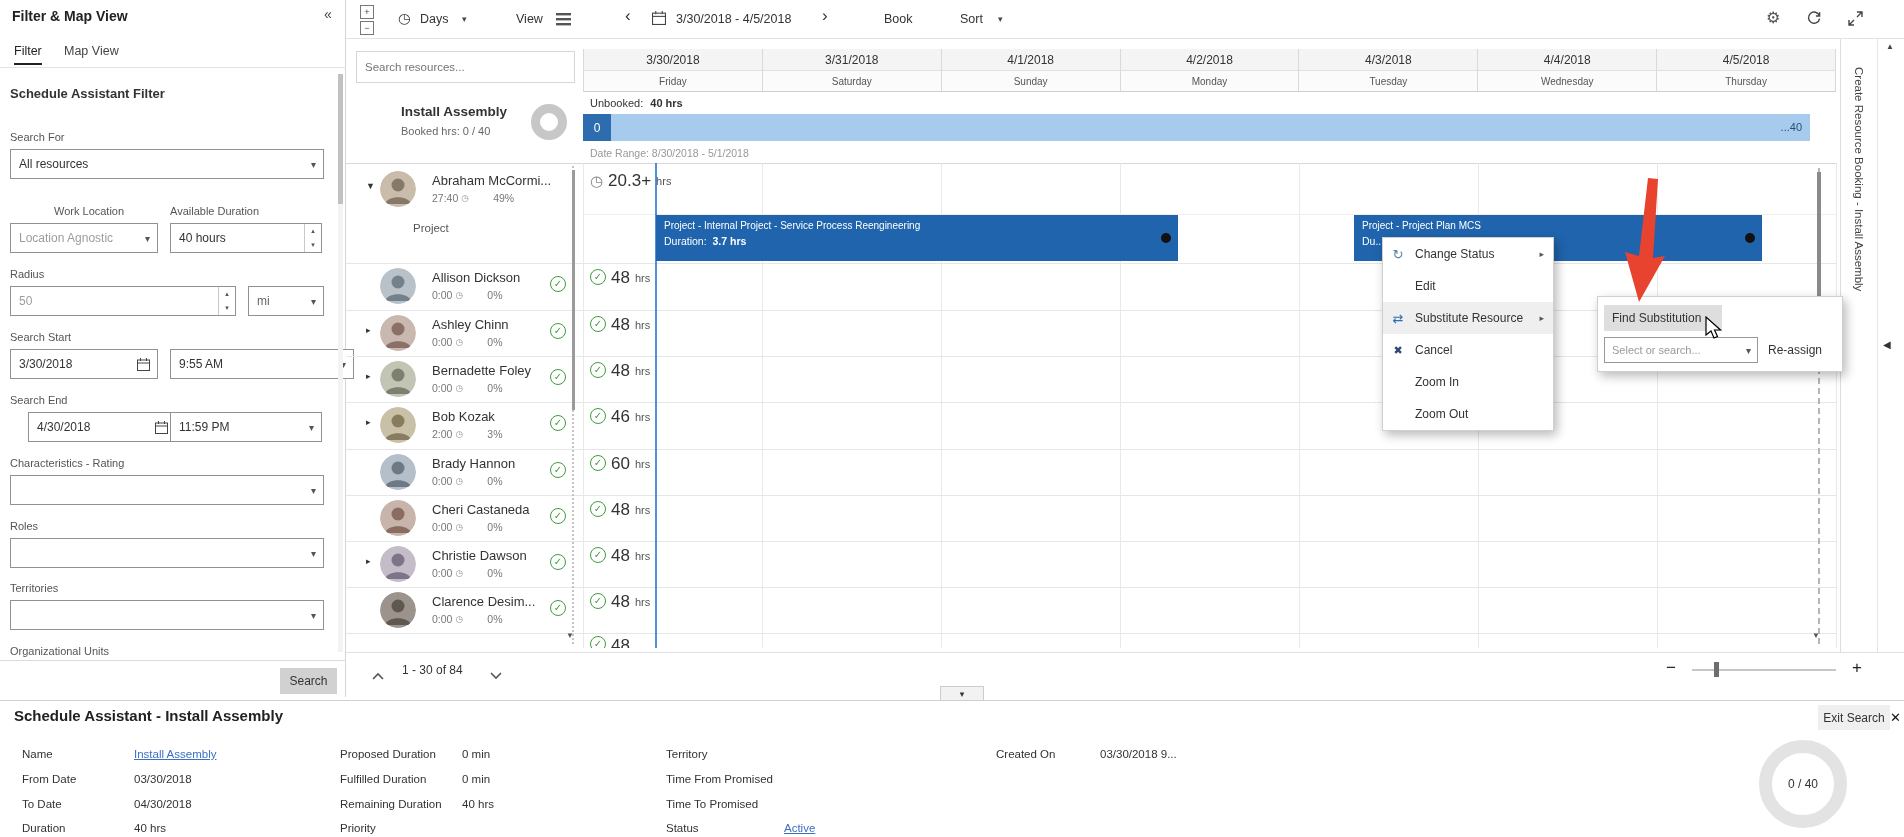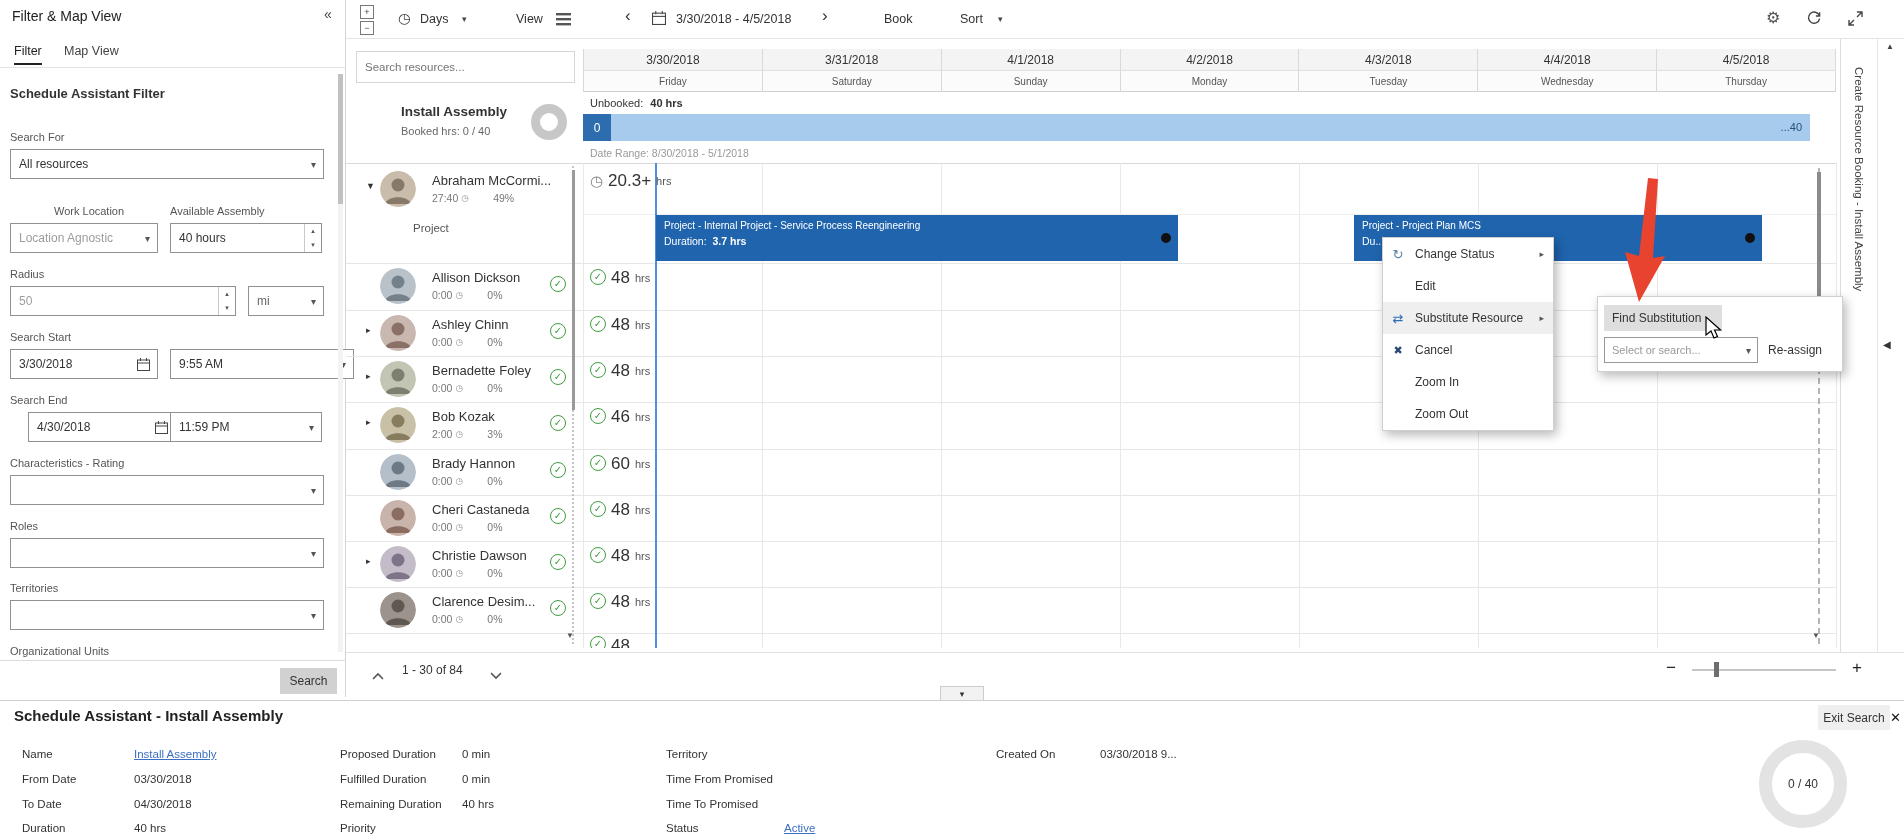--- a/index.html
+++ b/index.html
@@ -49,37 +49,37 @@
   .link { color:#3b6fc4; text-decoration:underline; }
   .tb-txt { position:absolute; font-size:12.5px; color:#333; }
   .tb-caret { position:absolute; font-size:9px; color:#444; }
 </style>
 </head>
 <body>
 
 <div class="screen">
 
   <div class="abs" style="left:0;top:0;width:346px;height:697px;border-right:1px solid #d5d5d5;background:#fff;">
-    <div class="abs" style="left:12px;top:8px;font-size:14px;font-weight:normal;color:#222;">Filter &amp; Map View</div>
+    <div class="abs" style="left:12px;top:8px;font-size:14px;font-weight:bold;color:#222;">Filter &amp; Map View</div>
     <div class="abs" style="left:324px;top:6px;font-size:14px;color:#444;">«</div>
 
     <div class="abs" style="left:14px;top:44px;font-size:12.5px;color:#222;padding-bottom:5px;border-bottom:2px solid #222;">Filter</div>
     <div class="abs" style="left:64px;top:44px;font-size:12.5px;color:#444;">Map View</div>
     <div class="abs" style="left:0;top:67px;width:346px;border-top:1px solid #e2e2e2;"></div>
 
     <div class="abs" style="left:10px;top:86px;font-size:13px;font-weight:bold;color:#333;">Schedule Assistant Filter</div>
 
     <div class="lbl" style="left:10px;top:131px;">Search For</div>
     <div class="sel" style="left:10px;top:149px;width:314px;">
       <span class="val">All resources</span>
       <span class="dd">▾</span>
     </div>
 
     <div class="lbl" style="left:10px;top:205px;margin-left:44px;">Work Location</div>
-    <div class="lbl" style="left:170px;top:205px;">Available Assembly</div>
+    <div class="lbl" style="left:170px;top:205px;">Available Duration</div>
     <div class="sel dis" style="left:10px;top:223px;width:148px;">
       <span class="val">Location Agnostic</span>
       <span class="dd">▾</span>
     </div>
     <div class="sel" style="left:170px;top:223px;width:152px;">
       <span class="val">40 hours</span>
       <span class="spin">
         <span>▴</span>
         <span>▾</span>
       </span>

